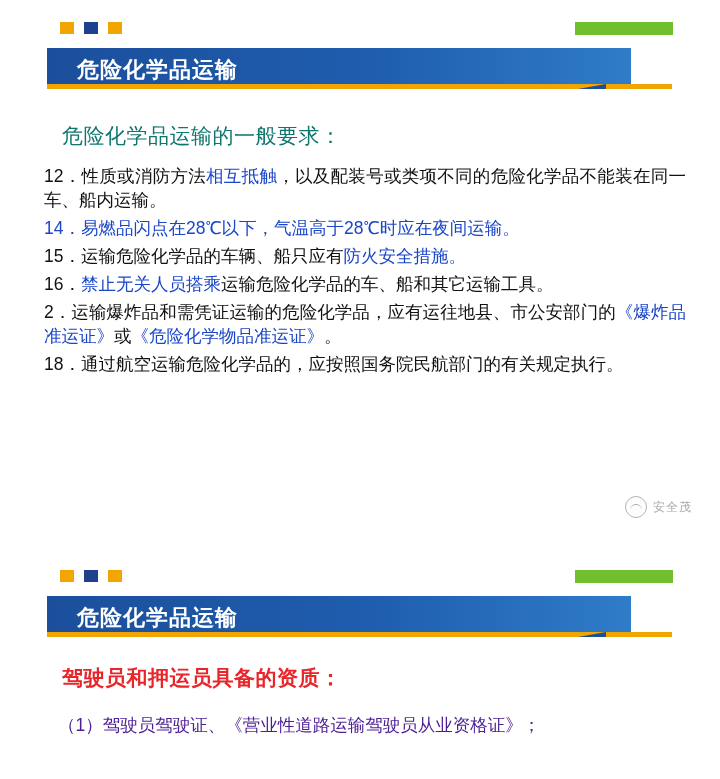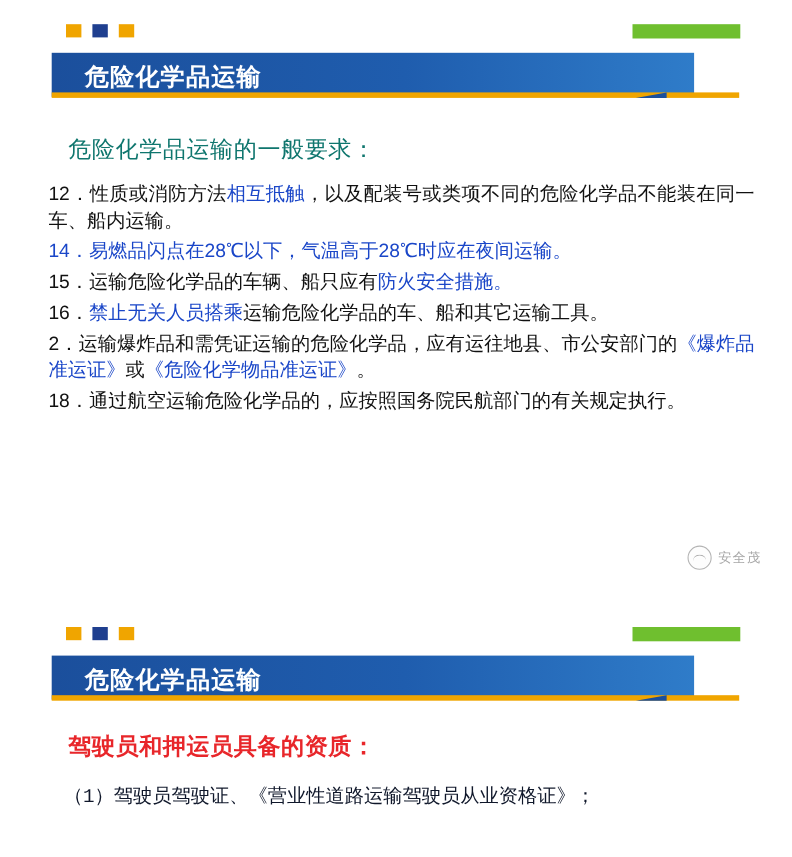--- a/index.html
+++ b/index.html
@@ -113,23 +113,22 @@
     margin: 0 0 4px 0;
     text-align: justify;
   }
   .para.blue { color: #1a46c8; }
   .hl-blue { color: #1a46c8; }
   .hl-black { color: #111111; }
 
   .list-line {
     font-size: 17.5px;
     line-height: 30px;
-    color: #0f172a;
+    color: #4c1d95;
     margin: 0 0 2px 14px;
-    font-family: Liberation Mono, monospace;
   }
 
   
   .watermark {
     position: absolute;
     right: 28px;
     bottom: 22px;
     display: flex;
     align-items: center;
     gap: 6px;

